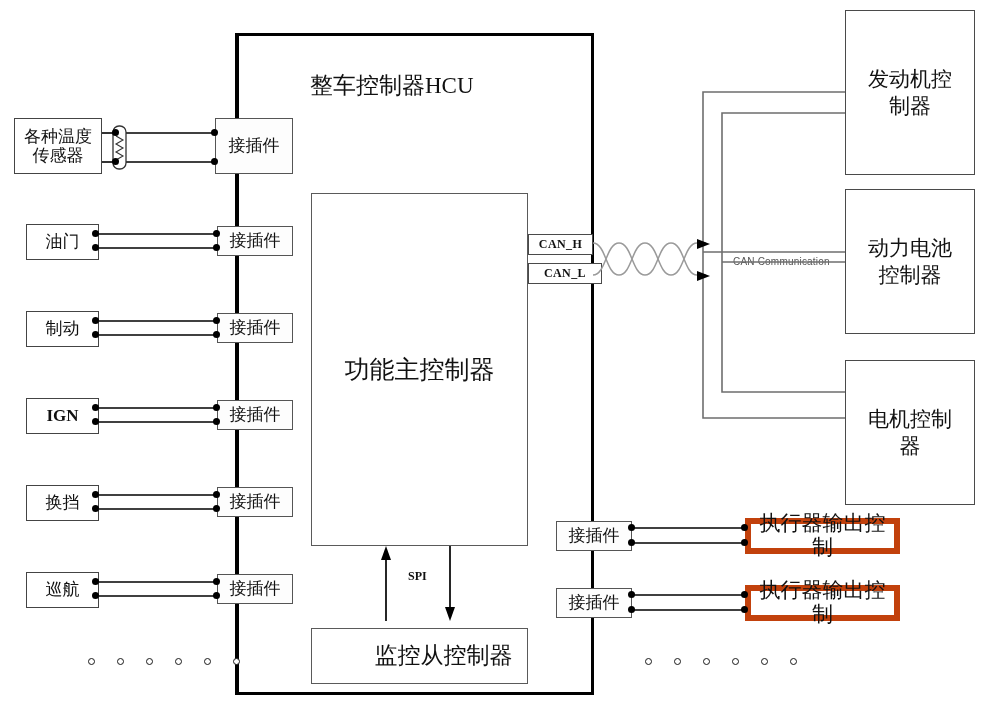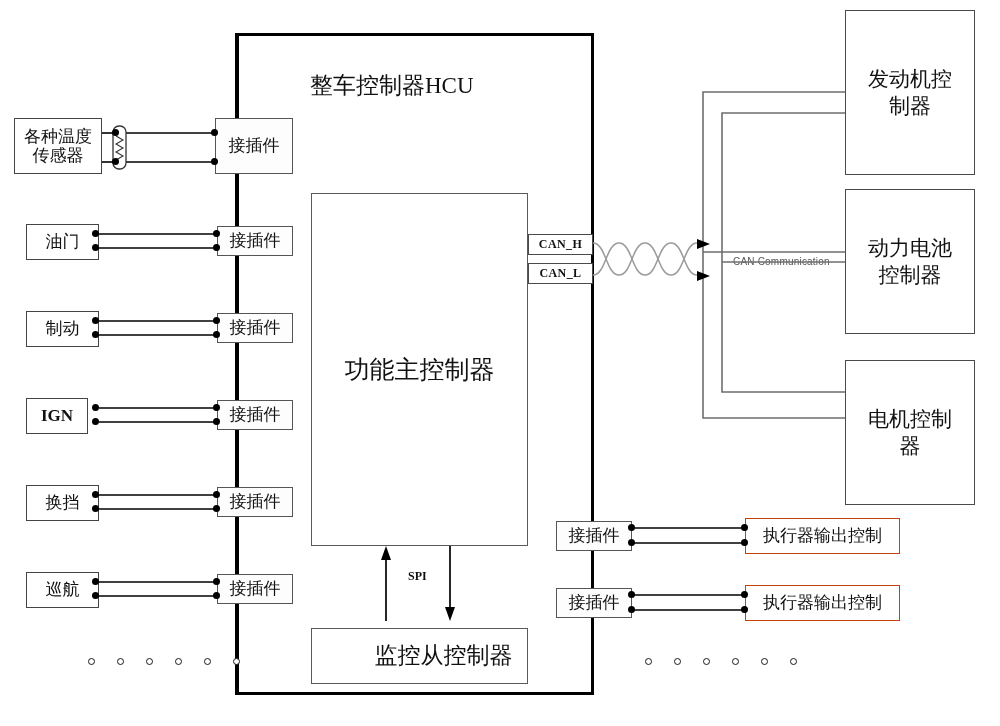--- a/index.html
+++ b/index.html
@@ -67,22 +67,22 @@
     font-family: "Liberation Serif", "DejaVu Serif", serif;
     letter-spacing: .4px;
     border: 1px solid #4a4a4a;
   }
   .ecu-box {
     font-size: 21px;
     border: 1px solid #4a4a4a;
     line-height: 1.25;
   }
   .act-box {
-    font-size: 17px;
-    border: 1px solid #c2410c;
+    font-size: 21px;
+    border: 6px solid #c2410c;
   }
   .bus {
     position: absolute;
     background: #000;
     width: 3px;
   }
   .node {
     position: absolute;
     width: 7px;
     height: 7px;
@@ -143,21 +143,21 @@
   </div>
 
   <div class="box sensor-box" style="left:26px; top:224px; width:73px; height:36px;">
     <span>油门</span>
   </div>
 
   <div class="box sensor-box" style="left:26px; top:311px; width:73px; height:36px;">
     <span>制动</span>
   </div>
 
-  <div class="box sensor-box latin" style="left:26px; top:398px; width:62px; height:36px;">
+  <div class="box sensor-box latin" style="left:26px; top:398px; width:73px; height:36px;">
     <span>IGN</span>
   </div>
 
   <div class="box sensor-box" style="left:26px; top:485px; width:73px; height:36px;justify-content:center;">
     <span>换挡</span>
   </div>
 
   <div class="box sensor-box" style="left:26px; top:572px; width:73px; height:36px;">
     <span>巡航</span>
   </div>
@@ -193,21 +193,21 @@
   <div class="box slave-ctrl" style="left:311px; top:628px; width:217px; height:56px;padding-left:48px;">
     <span>监控从控制器</span>
   </div>
 
   <div class="spi-label" style="left:408px; top:569px;">SPI</div>
 
   <div class="box can-port" style="left:528px; top:234px; width:65px; height:21px;">
     <span>CAN_H</span>
   </div>
 
-  <div class="box can-port" style="left:528px; top:263px; width:65px; height:21px;">
+  <div class="box can-port" style="left:528px; top:263px; width:74px; height:21px;">
     <span>CAN_L</span>
   </div>
 
   <div class="box conn-box" style="left:556px; top:521px; width:76px; height:30px;">
     <span>接插件</span>
   </div>
 
   <div class="box conn-box" style="left:556px; top:588px; width:76px; height:30px;">
     <span>接插件</span>
   </div>

